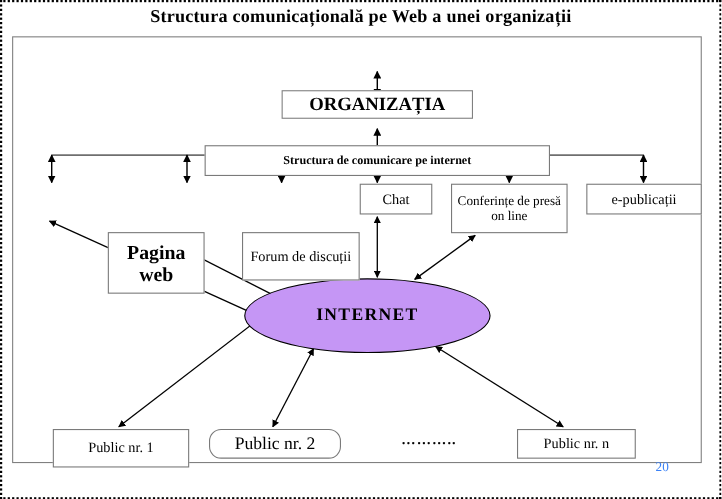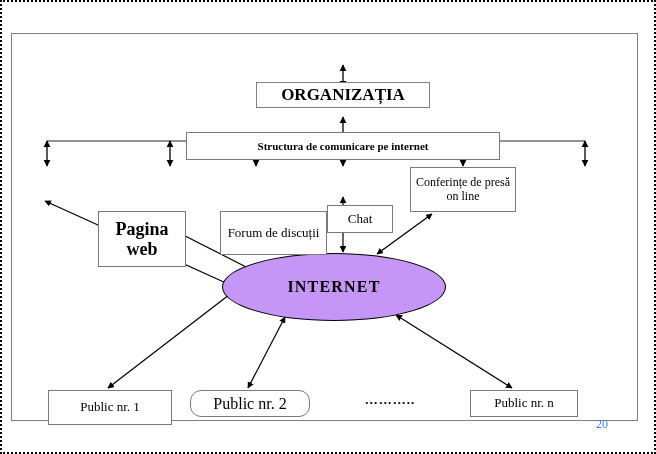--- a/index.html
+++ b/index.html
@@ -88,21 +88,20 @@
     left: 220px; top: 167px;
     width: 107px; height: 44px;
     font-size: 13px;
     font-weight: normal;
     text-align: right;
   }
   #node-chat {
     left: 327px; top: 167px;
     width: 66px; height: 28px;
     font-size: 13px;
-    margin-top: 38px;
   }
   #node-conferinte {
     left: 410px; top: 167px;
     width: 106px; height: 45px;
     font-size: 12px;
   }
   #node-epublicatii {
     left: 533px; top: 167px;
     width: 105px; height: 28px;
     font-size: 13px;
@@ -166,20 +165,21 @@
     pointer-events: none;
   }
 </style>
 </head>
 <body>
 
 <div id="page">
 
   <div id="outer-border"></div>
 
+  <div id="slide-title">Structura comunicațională pe Web a unei organizații</div>
 
   <div id="content-frame"></div>
 
   <svg id="connector-layer" viewBox="0 0 656 454" width="656" height="454" xmlns="http://www.w3.org/2000/svg">
     <defs>
       <marker id="arrowEnd" viewBox="0 0 10 10" refX="9" refY="5" markerWidth="5.5" markerHeight="5.5" orient="auto-start-reverse">
         <path d="M 0 0 L 10 5 L 0 10 z" fill="#000000"></path>
       </marker>
       <marker id="arrowStart" viewBox="0 0 10 10" refX="9" refY="5" markerWidth="5.5" markerHeight="5.5" orient="auto-start-reverse">
         <path d="M 0 0 L 10 5 L 0 10 z" fill="#000000"></path>
@@ -216,20 +216,21 @@
 
 
   <div class="node bold" id="node-pagina-web">Pagina web</div>
 
   <div class="node bold" id="node-forum">Forum de discuții</div>
 
   <div class="node" id="node-chat">Chat</div>
 
   <div class="node" id="node-conferinte">Conferințe de presă on line</div>
 
+  <div class="node" id="node-epublicatii">e-publicații</div>
 
   <div id="node-internet">INTERNET</div>
 
   <div class="node" id="node-public-1">Public nr. 1</div>
 
   <div class="node" id="node-public-2">Public nr. 2</div>
 
   <div id="ellipsis-label">………..</div>
 
   <div class="node" id="node-public-n">Public nr. n</div>

